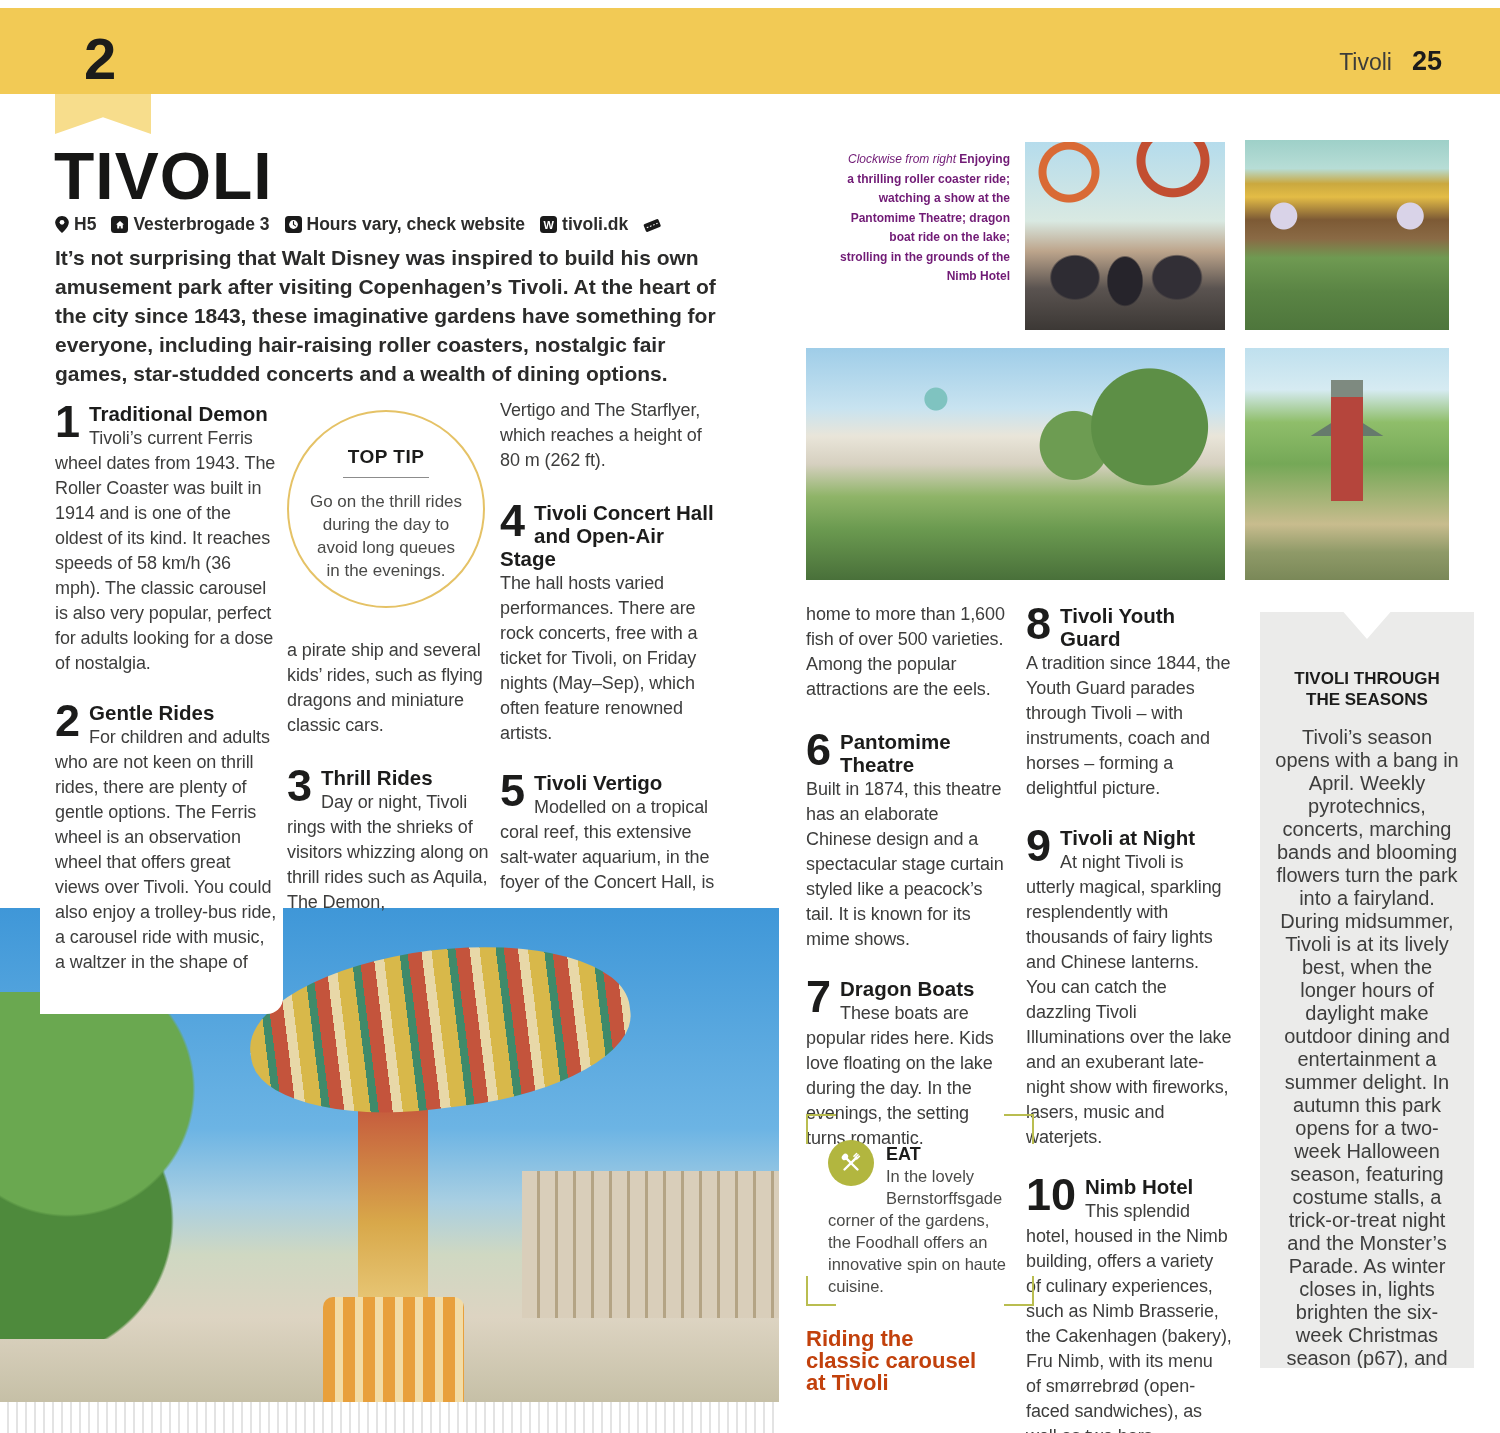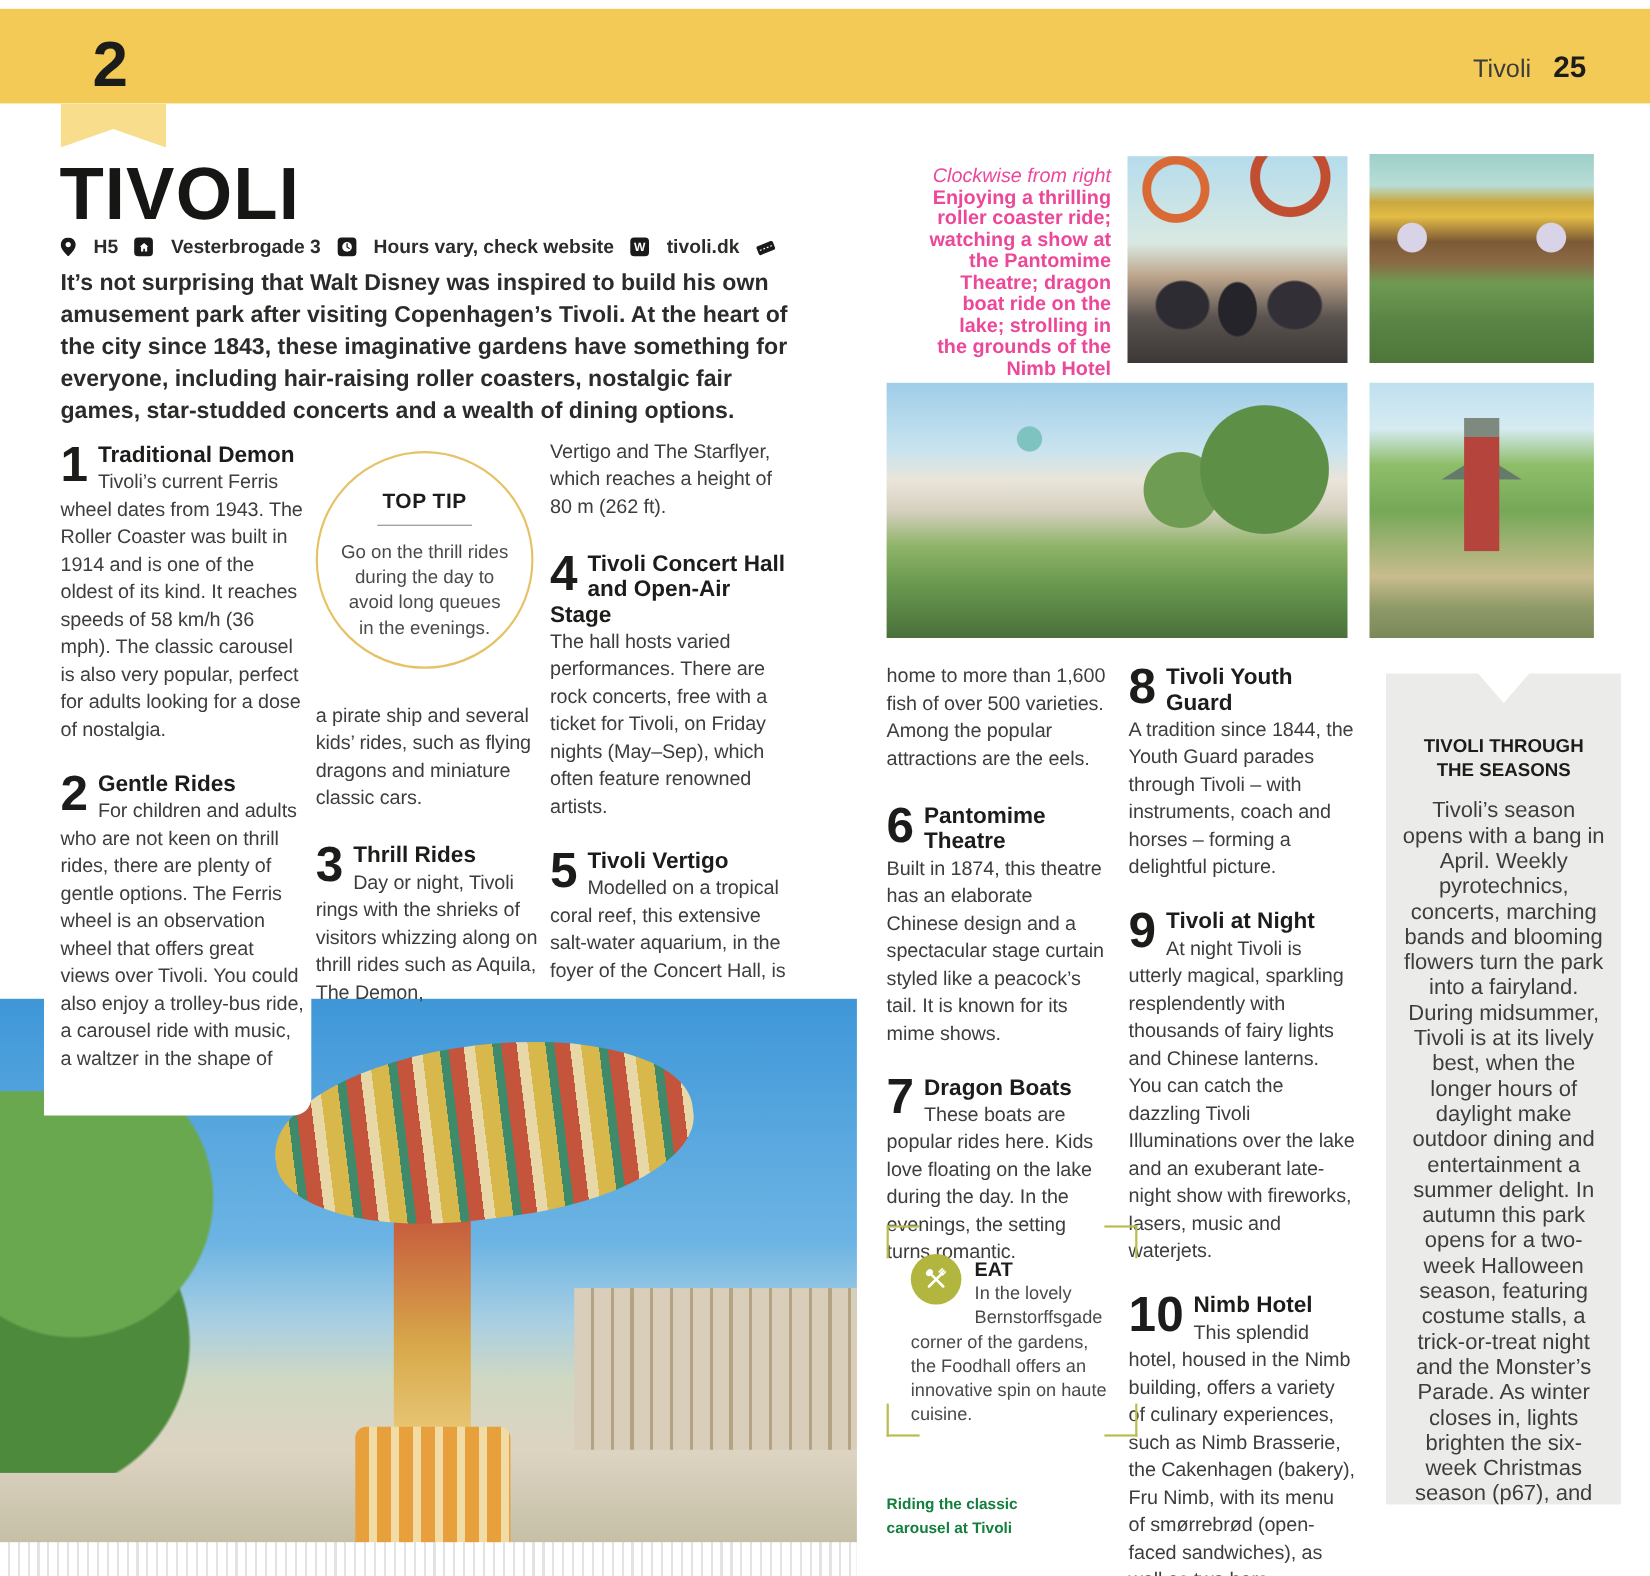--- a/index.html
+++ b/index.html
@@ -20,21 +20,21 @@
           color:#1c1c1b; line-height:1; }
   .header-right { position:absolute; top:46px; right:58px; display:flex; align-items:baseline; gap:20px; }
   .header-right .htitle { font-size:23px; color:#3c3c3a; }
   .header-right .hpage  { font-size:27px; font-weight:bold; color:#1c1c1b; }
 
   
   .page-title { position:absolute; left:54px; top:138px; font-size:66px; font-weight:bold;
           letter-spacing:1px; color:#161615; transform:scaleY(1.02); }
   .info-bar { position:absolute; left:55px; top:214px; display:flex; align-items:center; gap:15px;
           font-size:17.5px; font-weight:bold; color:#2c2c2b; }
-  .info-item { display:flex; align-items:center; gap:16px; }
+  .info-item { display:flex; align-items:center; gap:5px; }
   .icon-box { display:inline-flex; align-items:center; justify-content:center;
           width:17px; height:17px; background:#1a1a1a; border-radius:3.5px; color:#fff;
           font-size:11px; font-weight:bold; flex:0 0 auto; }
   .intro { position:absolute; left:55px; top:243px; width:665px; font-size:21px; line-height:29px;
           font-weight:bold; color:#2b2b2a; }
 
   
   .sec { margin-bottom:23px; overflow:visible; }
   .sec .num { float:left; font-size:45px; line-height:37px; font-weight:bold; color:#1c1c1b;
           margin:3px 9px 2px 0; }
@@ -54,21 +54,21 @@
 
   
   .toptip { width:198px; height:198px; border:2px solid #E5C266; border-radius:50%;
           margin:6px 0 30px 0; text-align:center; padding:34px 20px 0; background:#fff; }
   .toptip .tt-label { font-size:19px; font-weight:bold; letter-spacing:0.5px; color:#1c1c1b; }
   .toptip .tt-rule { width:86px; border-top:1.5px solid #8c8c8c; margin:9px auto 12px; }
   .toptip .tt-text { font-size:17px; line-height:23px; color:#4a4a48; }
 
   
   .photo-caption { position:absolute; left:840px; top:150px; width:170px; text-align:right;
-          font-size:18px; line-height:19.5px; font-weight:bold; color:#ec4899; }
+          font-size:12px; line-height:19.5px; font-weight:bold; color:#701a75; }
   .photo-caption .lead { font-style:italic; font-weight:normal; }
 
   
   .eat-box { position:absolute; left:806px; top:1114px; width:228px; height:192px; padding:26px 18px 0 22px; }
   .corner { position:absolute; width:30px; height:30px; border:0 solid #B9BD50; }
   .c-tl { left:0; top:0; border-left-width:2.5px; border-top-width:2.5px; }
   .c-tr { right:0; top:0; border-right-width:2.5px; border-top-width:2.5px; }
   .c-bl { left:0; bottom:0; border-left-width:2.5px; border-bottom-width:2.5px; }
   .c-br { right:0; bottom:0; border-right-width:2.5px; border-bottom-width:2.5px; }
   .eat-icon { float:left; width:46px; height:46px; border-radius:50%; background:#B2B63F;
@@ -78,21 +78,21 @@
 
   
   .seasons { position:absolute; left:1260px; top:612px; width:214px; height:756px; background:#EBEBEA;
           clip-path: polygon(0 0, 39% 0, 50% 27px, 61% 0, 100% 0, 100% 100%, 0 100%);
           padding:56px 15px 0; text-align:center; }
   .seasons h5 { font-size:17px; line-height:21px; font-weight:bold; color:#1c1c1b; margin-bottom:16px; }
   .seasons .s-body { font-size:20px; line-height:23px; color:#3d3d3c; }
 
   
   .carousel-caption { position:absolute; left:806px; top:1328px; width:180px;
-          font-size:14px; line-height:22px; font-weight:bold; color:#15803d;margin-top:28px; }
+          font-size:22px; line-height:22px; font-weight:bold; color:#c2410c; }
 
   
   .photo { position:absolute; overflow:hidden; }
   .ph-roller { left:1025px; top:142px; width:200px; height:188px;
     background:
       radial-gradient(ellipse at 25% 72%, #2e2c33 0 11%, transparent 12%),
       radial-gradient(ellipse at 50% 74%, #26242b 0 12%, transparent 13%),
       radial-gradient(ellipse at 76% 72%, #322f36 0 11%, transparent 12%),
       radial-gradient(circle at 22% 16%, transparent 22px, #d96a35 23px, #d96a35 30px, transparent 31px),
       radial-gradient(circle at 74% 10%, transparent 27px, #c24e31 28px, #c24e31 36px, transparent 37px),

